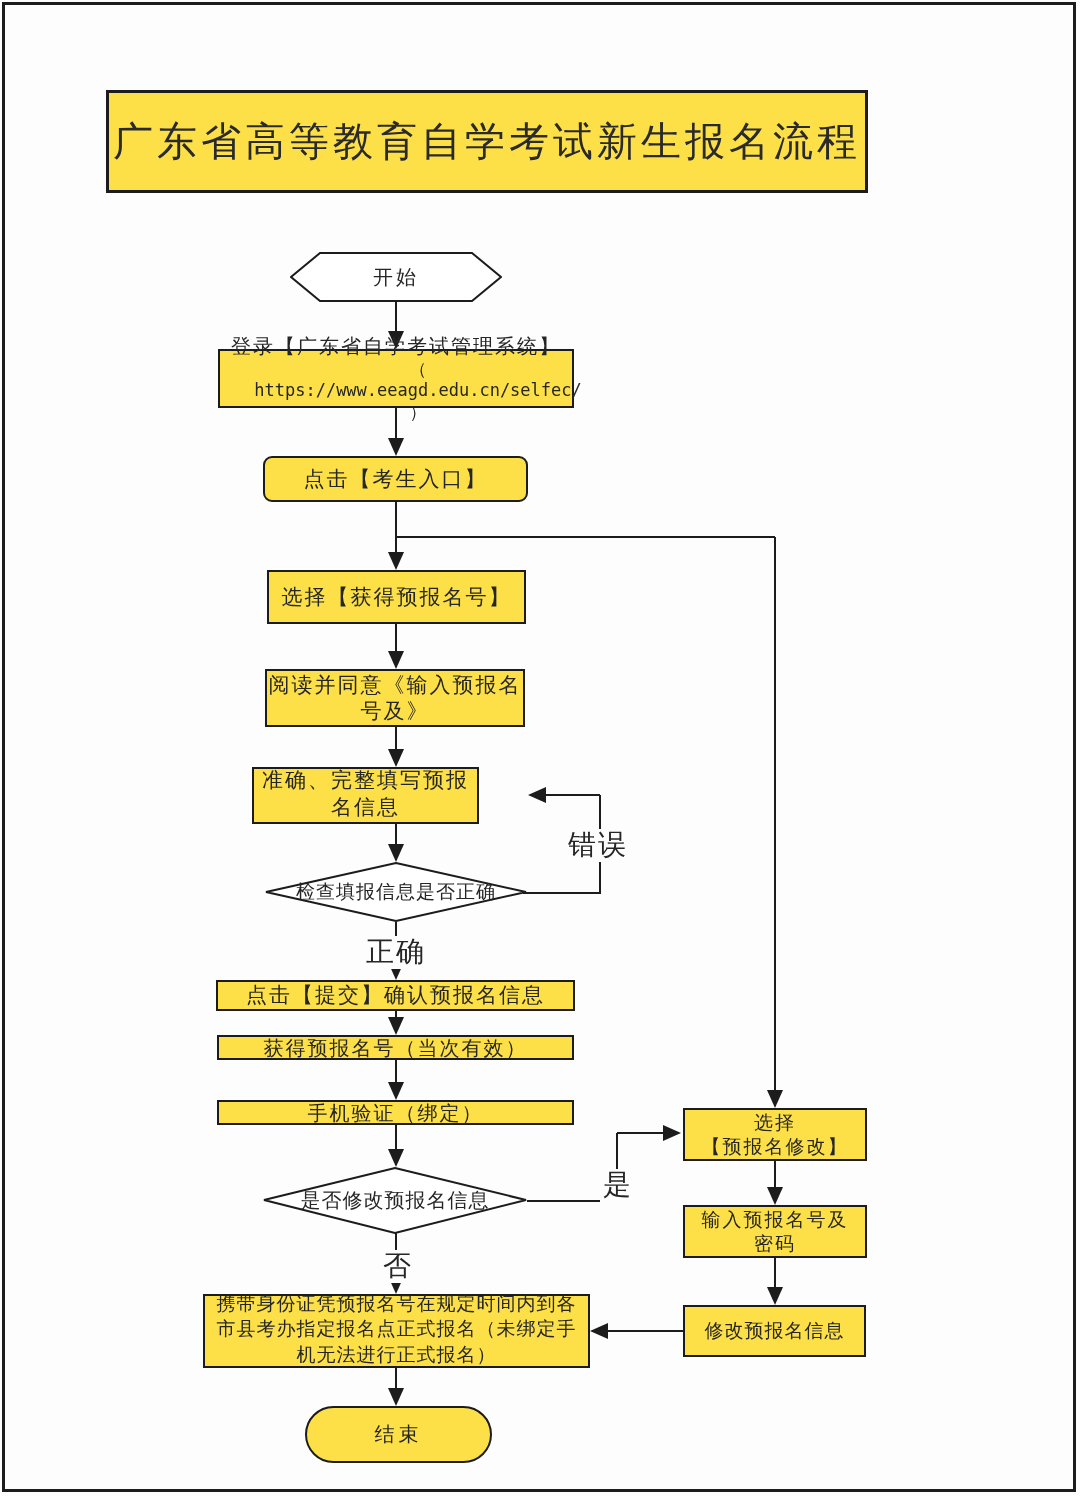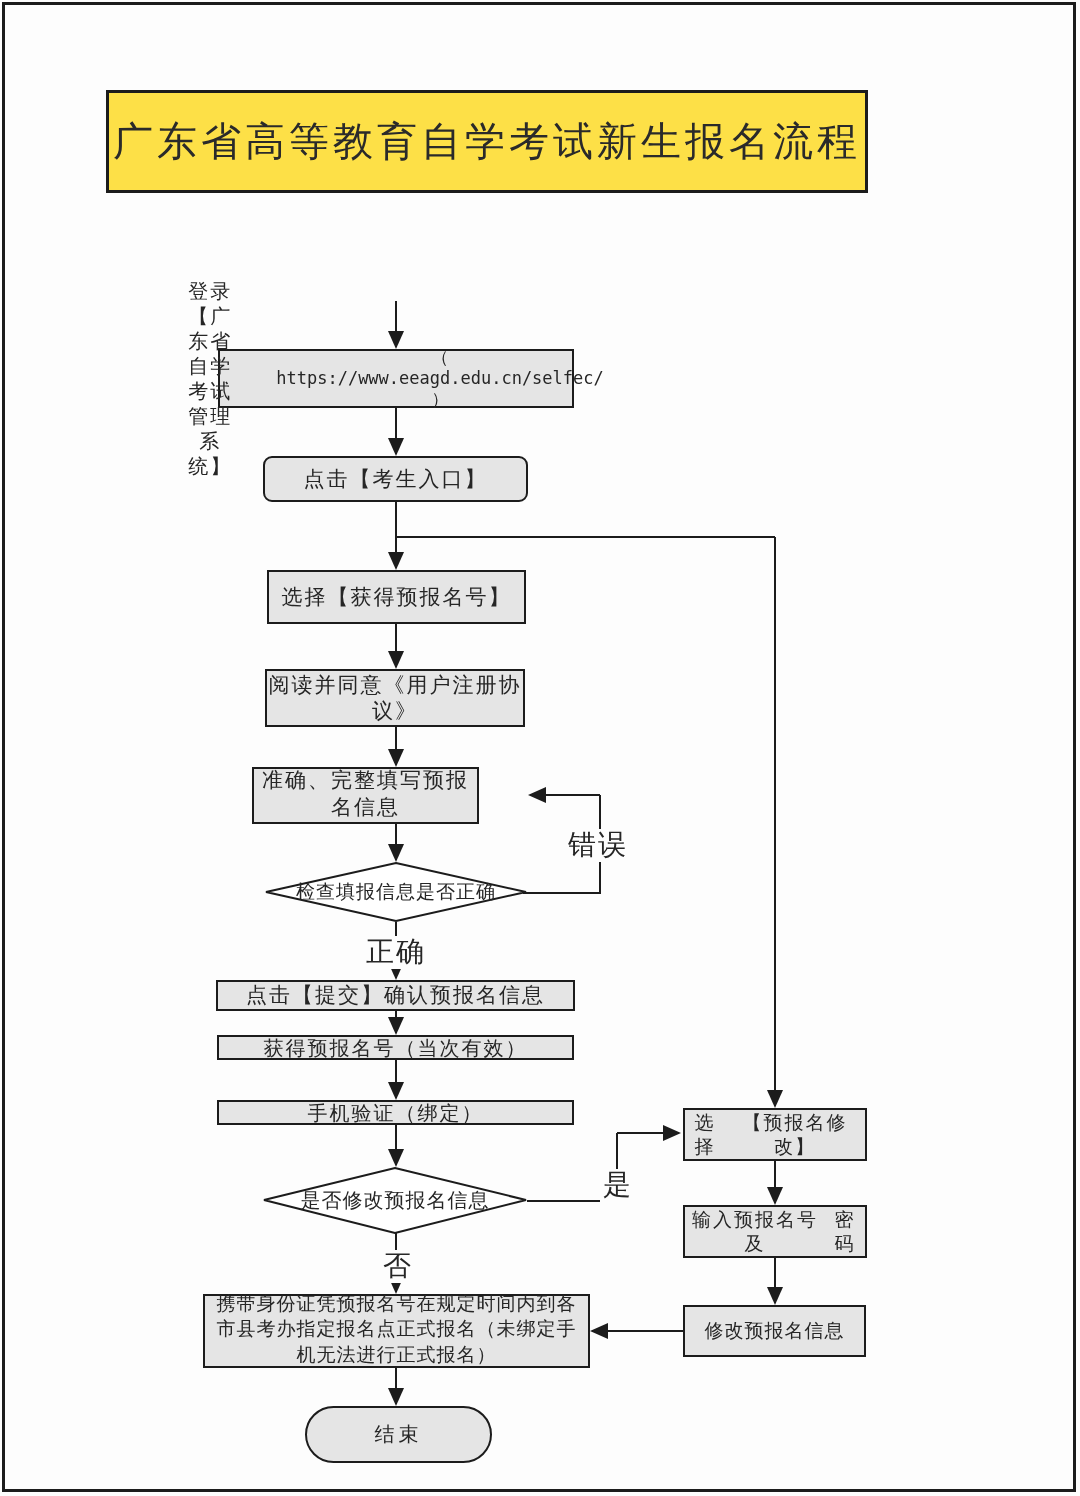--- a/index.html
+++ b/index.html
@@ -7,22 +7,22 @@
     position:relative;width:1080px;height:1496px;background:#fdfdfd;
     font-family:"DejaVu Sans","Liberation Sans",sans-serif;color:#262626;
     overflow:hidden;
   }
   #outer-frame{
     position:absolute;left:2px;top:2px;right:4px;bottom:4px;
     border:3px solid #1c1c1c;background:transparent;pointer-events:none;
   }
   #connectors{position:absolute;left:0;top:0;z-index:1;}
   .node{
-    position:absolute;z-index:2;background:#e5e5e5;border:2px solid #1c1c1c;
-    display:flex;align-items:center;justify-content:center;
+    position:absolute;z-index:2;background:#fde047;border:2px solid #1c1c1c;
+    display:flex;flex-direction:column;align-items:center;justify-content:center;
     text-align:center;box-sizing:border-box;line-height:1.25;
   }
   .shape{position:absolute;z-index:2;box-sizing:border-box;}
   .shape svg{position:absolute;left:0;top:0;display:block;}
   .shape .txt{
     position:absolute;left:0;top:0;right:0;bottom:0;z-index:3;
     display:flex;align-items:center;justify-content:center;text-align:center;
   }
   .edge-label{
     position:absolute;z-index:3;background:#fdfdfd;text-align:center;
@@ -73,31 +73,37 @@
       <path d="M617,1133 H679" marker-end="url(#ah)"></path>
       <path d="M775,1161 V1203" marker-end="url(#ah)"></path>
       <path d="M775,1258 V1303" marker-end="url(#ah)"></path>
       <path d="M683,1331 H592" marker-end="url(#ah)"></path>
       <path d="M396,1368 V1404" marker-end="url(#ah)"></path>
     </g>
   </svg>
 
   <div id="title-box">广东省高等教育自学考试新生报名流程</div>
 
+  <div class="shape" style="left:290px;top:252px;width:212px;height:50px;">
+    <svg width="212" height="50" viewBox="0 0 212 50">
+      <polygon points="30,1 182,1 211,25 182,49 30,49 1,25" fill="#ffffff" stroke="#1c1c1c" stroke-width="2"></polygon>
+    </svg>
+    <div class="txt t20">开始</div>
+  </div>
 
   <div class="node" style="left:218px;top:349px;width:356px;height:59px;">
     <div class="t20" style="letter-spacing:2px;">登录【广东省自学考试管理系统】</div>
     <div class="mono">（ https://www.eeagd.edu.cn/selfec/ ）</div>
   </div>
 
   <div class="node t21" style="left:263px;top:456px;width:265px;height:46px;border-radius:9px;">点击【考生入口】</div>
 
   <div class="node t21" style="left:267px;top:570px;width:259px;height:54px;">选择【获得预报名号】</div>
 
-  <div class="node t21" style="left:265px;top:669px;width:260px;height:58px;">阅读并同意《用户注册协议》</div>
+  <div class="node t21" style="left:265px;top:669px;width:260px;height:58px;">阅读并同意《输入预报名号及》</div>
 
   <div class="node t21" style="left:252px;top:767px;width:227px;height:57px;font-family:Liberation Mono, monospace;">准确、完整填写预报名信息</div>
 
   <div class="shape" style="left:265px;top:862px;width:262px;height:60px;">
     <svg width="262" height="60" viewBox="0 0 262 60">
       <polygon points="131,1 261,30 131,59 1,30" fill="#ffffff" stroke="#1c1c1c" stroke-width="2"></polygon>
     </svg>
     <div class="txt" style="font-size:19px;letter-spacing:1px;">检查填报信息是否正确</div>
   </div>
 

